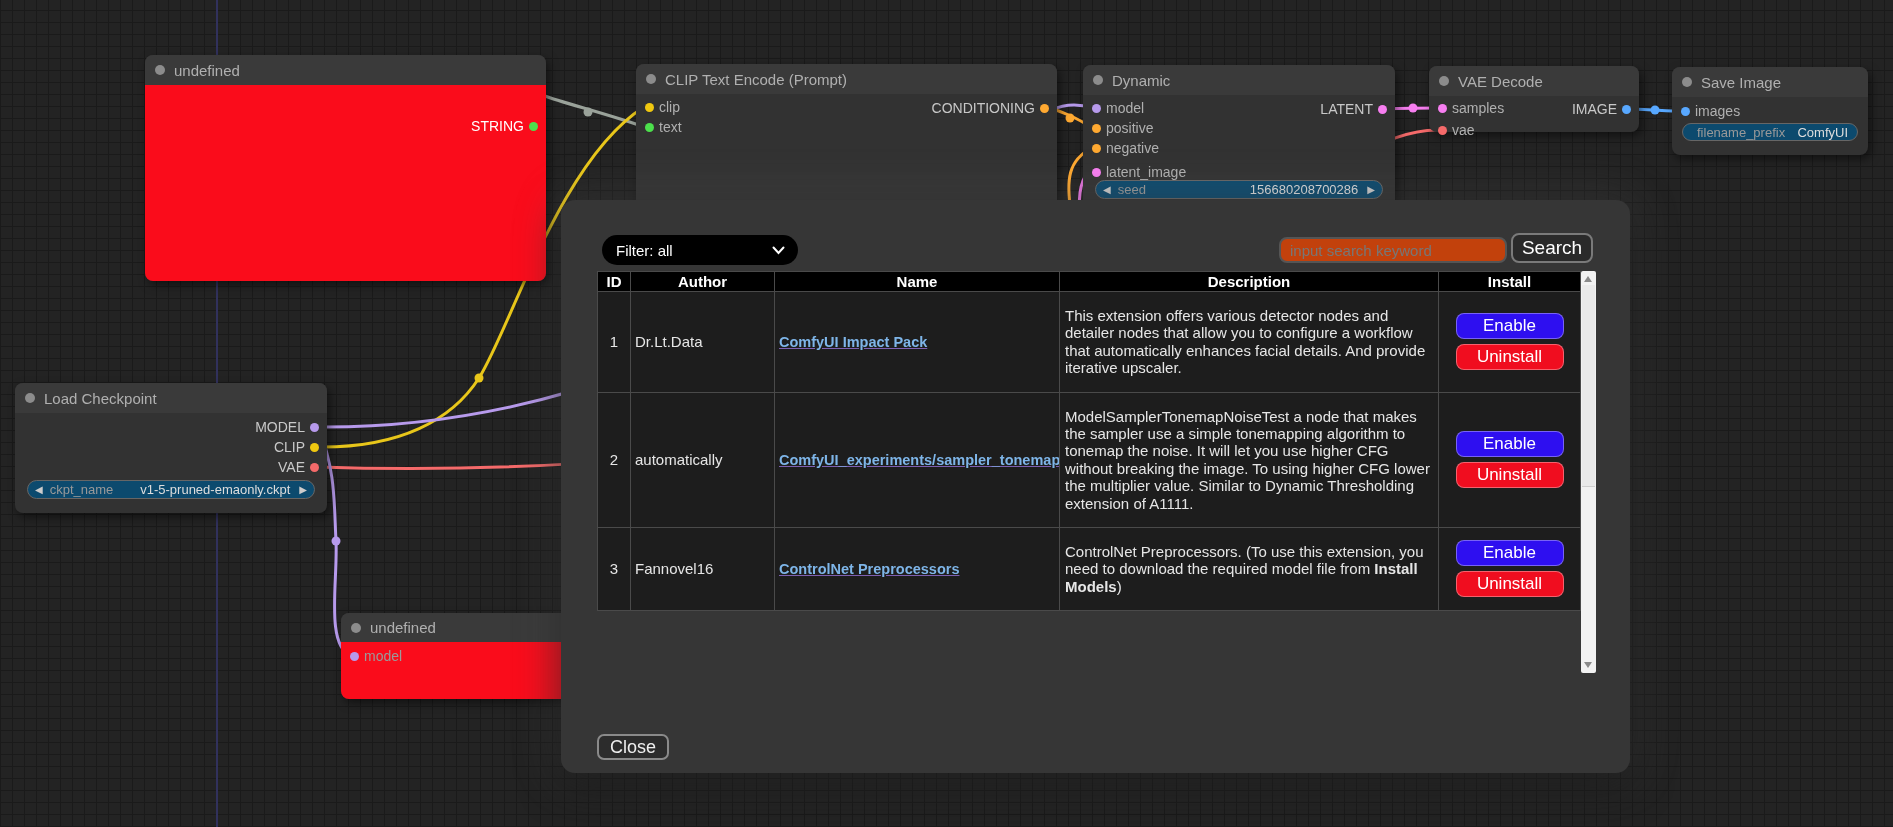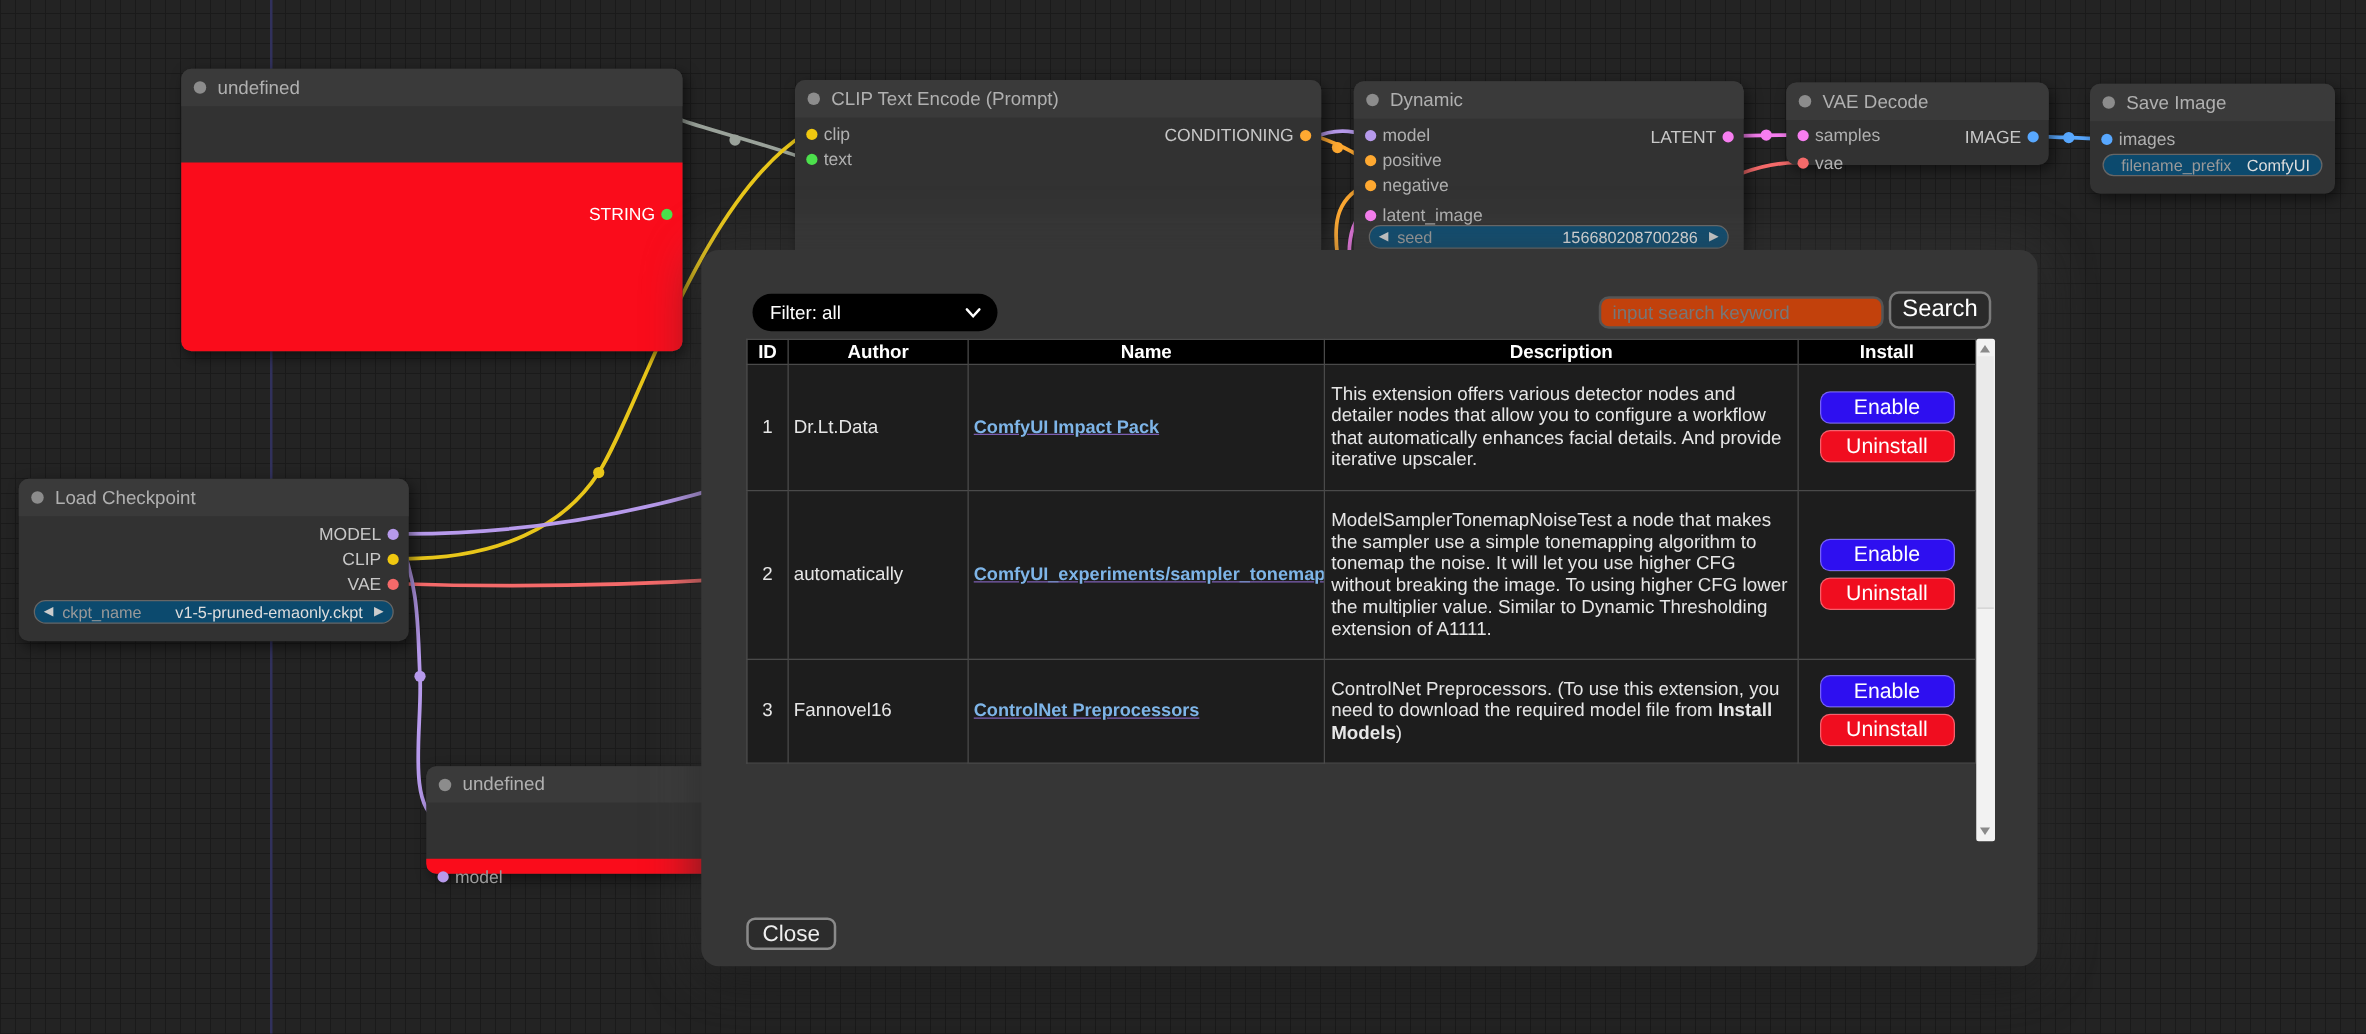--- a/index.html
+++ b/index.html
@@ -16,21 +16,21 @@
   .axis-line { position:absolute; left:216px; top:0; width:2px; height:100%; background:#31315c; z-index:1; }
   #wires { position:absolute; left:0; top:0; z-index:2; }
 
   
   .node { position:absolute; z-index:3; background:#323232; border-radius:8px;
           box-shadow:3px 4px 10px rgba(0,0,0,.5); }
   .node-title { height:30px; background:#3a3a3a; border-radius:8px 8px 0 0;
                 display:flex; align-items:center; padding:0 10px; }
   .tdot { width:10px; height:10px; border-radius:50%; background:#8c8c8c; margin-right:9px; flex:none; }
   .ttext { color:#b0b0b0; font-size:15px; white-space:nowrap; }
-  .node-body { position:absolute; left:0; right:0; top:30px; bottom:0; border-radius:0 0 8px 8px;margin-top:45px; }
+  .node-body { position:absolute; left:0; right:0; top:30px; bottom:0; border-radius:0 0 8px 8px; }
   .node-body.red { background:#fa0c1b; }
   .port { position:absolute; left:0; right:0; height:18px; display:flex; align-items:center; font-size:14px; }
   .port.in { padding-left:4px; }
   .port.out { justify-content:flex-end; padding-right:3px; }
   .pdot { width:9px; height:9px; border-radius:50%; flex:none; margin:0 5px; }
   .plabel { color:#b0b0b0; }
   .plabel.out { color:#c8c8c8; }
   .plabel.onred { color:#fff; }
   .plabel.onred-dim { color:#9b9b9b; }
   .widget { position:absolute; left:12px; right:12px; height:19px; background:#0c4a6e;

